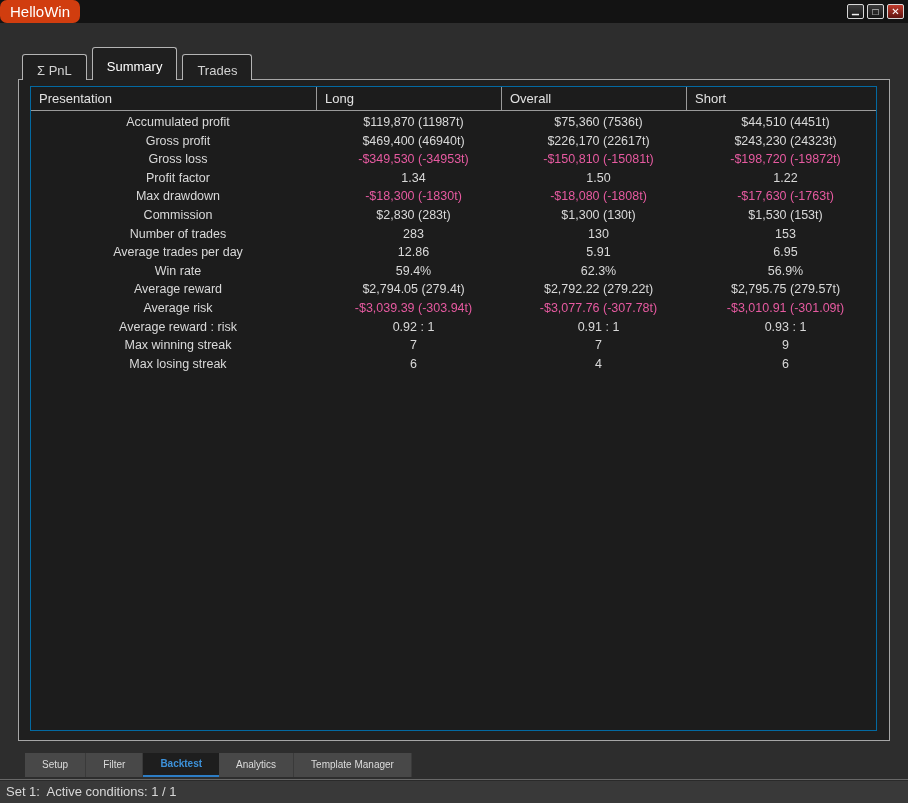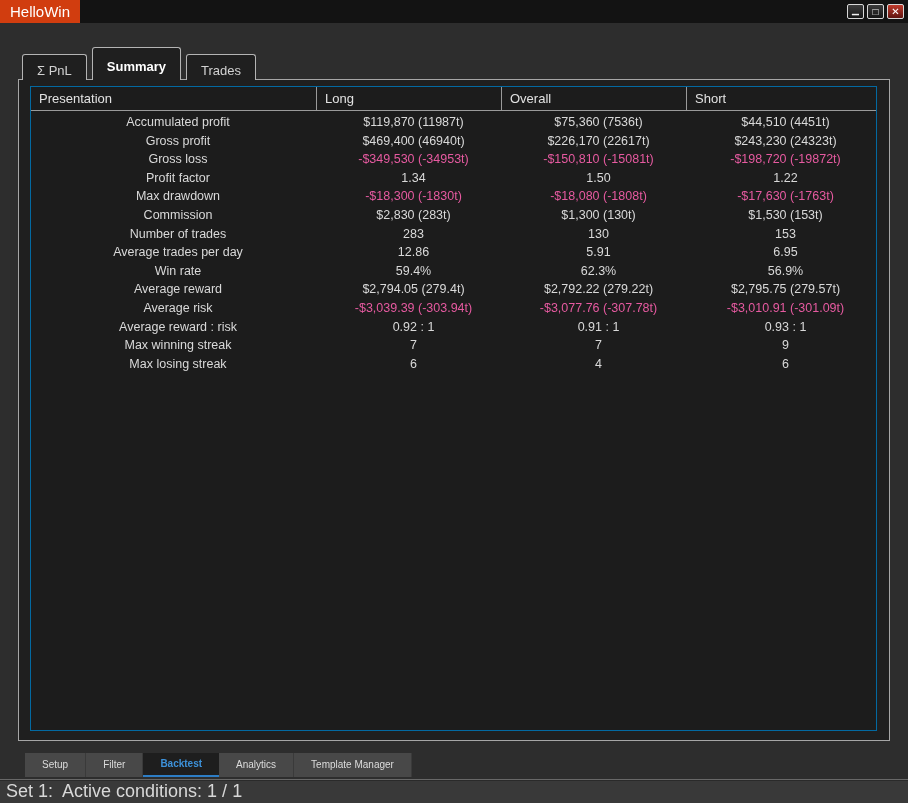--- a/index.html
+++ b/index.html
@@ -13,20 +13,21 @@
 
   
   .titlebar {
     position: absolute; top: 0; left: 0; right: 0; height: 23px;
     background: #131313;
   }
   .app-title {
     display: inline-block; height: 23px; line-height: 23px;
     padding: 0 10px; background: #d13d0f; color: #ffffff;
     font-size: 15px;
+    border-radius: 7px;
   }
   .win-controls {
     position: absolute; top: 4px; right: 4px; display: flex; gap: 3px;
   }
   .win-btn {
     width: 17px; height: 15px; border: 1px solid #d8d8d8; border-radius: 2px;
     background: linear-gradient(#3c3c3c, #161616);
     color: #f0f0f0; font-size: 9px; line-height: 13px; text-align: center;
     cursor: default; display: flex; align-items: flex-end; justify-content: center;
     padding-bottom: 1px;
@@ -43,21 +44,21 @@
     position: absolute; left: 22px; top: 47px; height: 33px;
     display: flex; align-items: flex-end; z-index: 3;
   }
   .ttab {
     height: 26px; line-height: 24px; padding: 4px 14px; margin-right: 5px;
     border: 1px solid #b4b4b4; border-bottom: none;
     border-radius: 3px 3px 0 0;
     background: #1f1f1f; color: #d2d2d2; font-size: 13px; cursor: default;
   }
   .ttab.active {
-    height: 33px; line-height: 30px; color: #ffffff; font-weight: bold;
+    height: 33px; line-height: 30px; color: #ffffff; font-weight: normal;
     background: #1f1f1f; position: relative; z-index: 4;
   }
 
   
   .panel {
     position: absolute; left: 18px; top: 79px; width: 872px; height: 662px;
     border: 1px solid #a6a6a6; background: #1f1f1f; z-index: 1;
   }
   .stats-table {
     position: absolute; left: 11px; top: 6px; right: 12px; bottom: 9px;
@@ -101,21 +102,21 @@
   }
 
   
   .statusbar {
     position: absolute; left: 0; right: 0; bottom: 0; height: 24px;
     background: #393939; border-top: 1px solid #686868;
     box-shadow: inset 0 1px 0 #2a2a2a;
   }
   .status-text {
     display: inline-block; padding-left: 6px; line-height: 23px;
-    font-size: 18px; color: #d8d8d8; white-space: pre;
+    font-size: 13px; color: #d8d8d8; white-space: pre;
   }
 </style>
 </head>
 <body>
 
 <div class="window">
 
   <div class="titlebar">
     <span class="app-title">HelloWin</span>
     <div class="win-controls">

